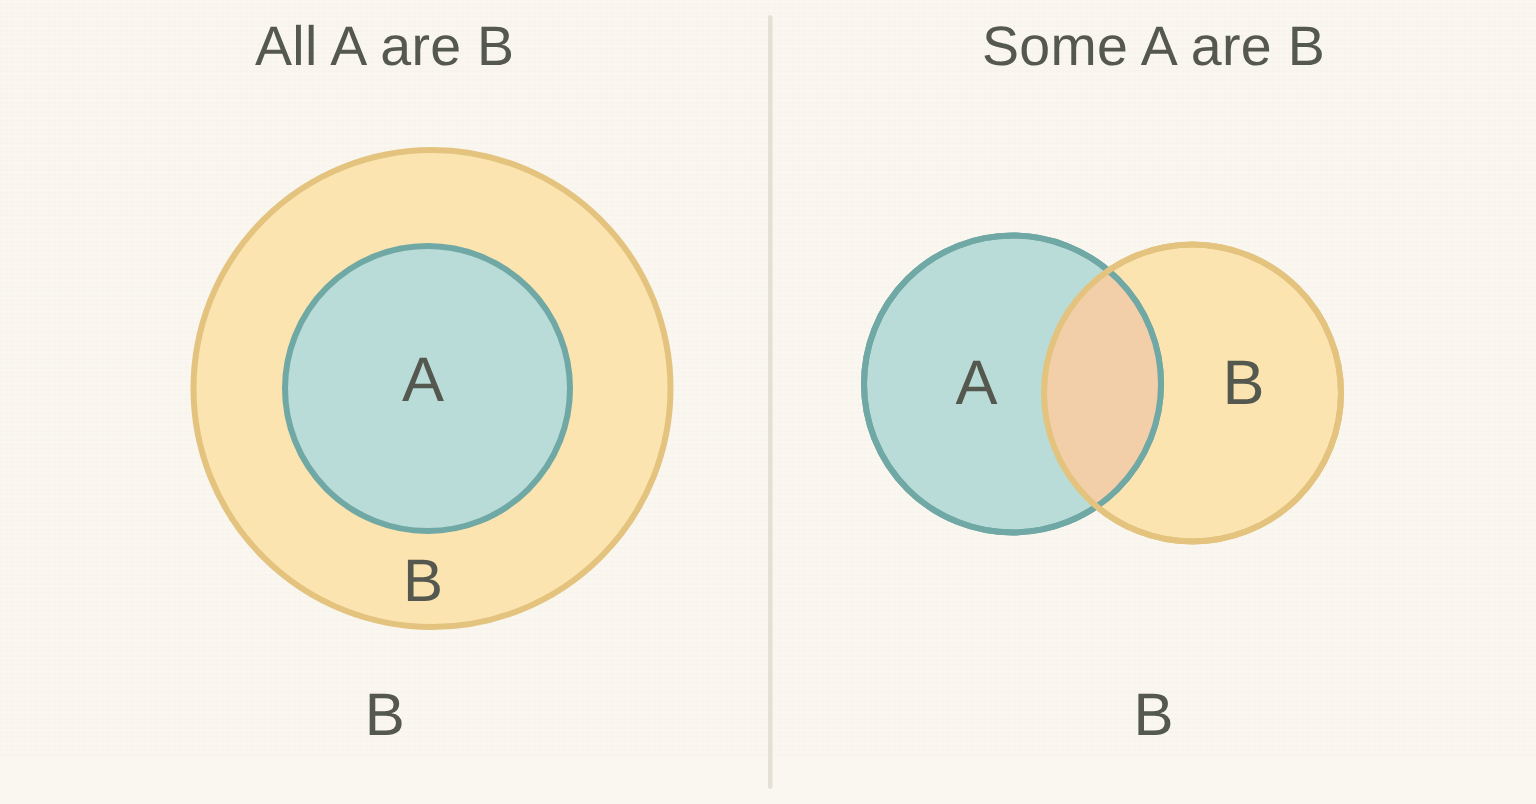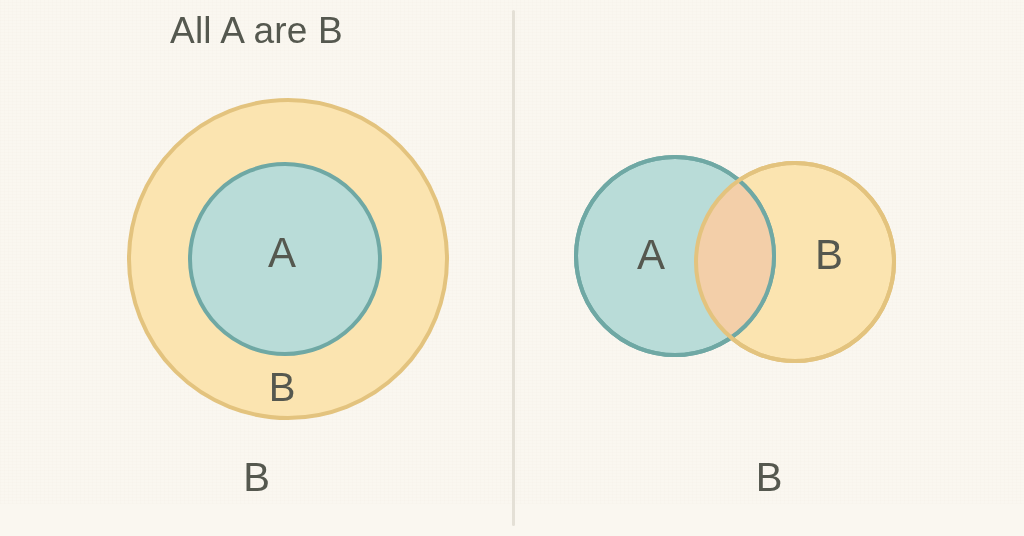--- a/index.html
+++ b/index.html
@@ -115,20 +115,21 @@
       <text class="venn-label" x="282" y="256">A</text>
 
       <text class="venn-label venn-label-small" x="282" y="390">B</text>
     </svg>
 
     <div class="caption" id="caption-left">B</div>
   </div>
 
   <div class="panel" id="panel-right">
 
+    <div class="panel-title">Some A are B</div>
 
     <svg class="svg-area" viewBox="514 0 510 536">
       <defs>
         <clipPath id="clip-a-right">
           <circle cx="675" cy="256" r="99"></circle>
         </clipPath>
       </defs>
 
       <circle cx="795" cy="262" r="99" fill="#fbe4b0" stroke="#e3c37e" stroke-width="4"></circle>
 

